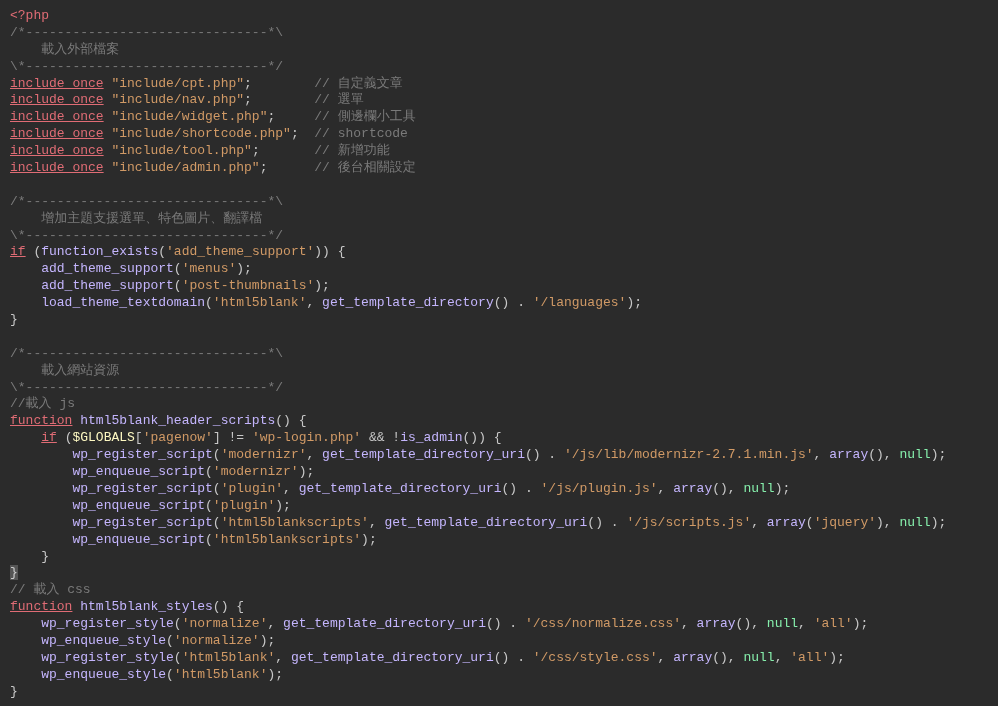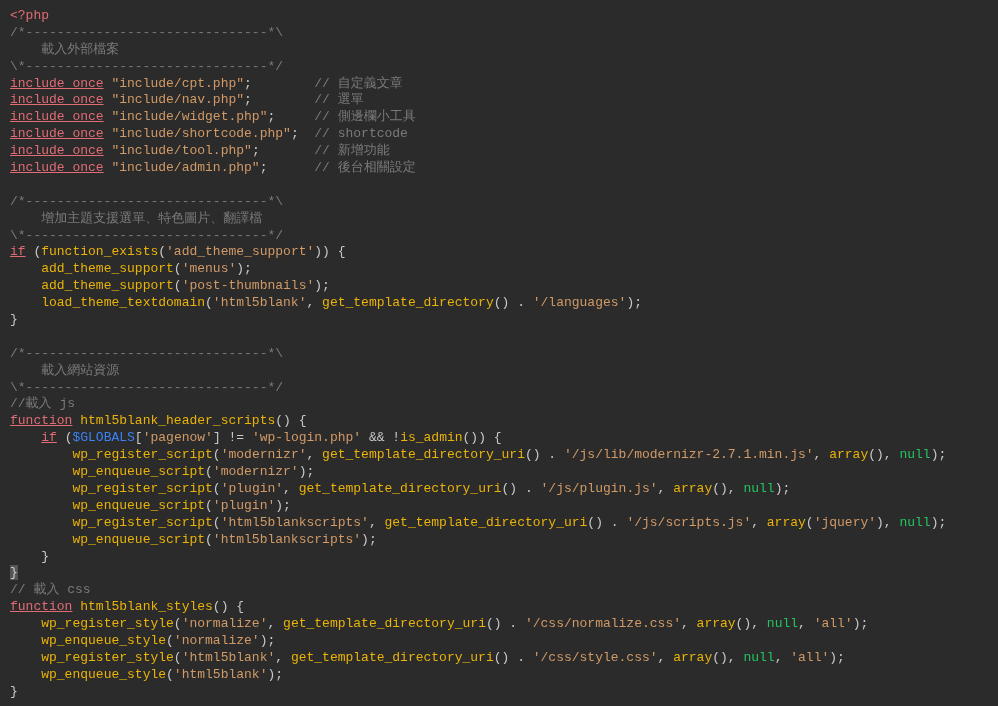--- a/index.html
+++ b/index.html
@@ -17,21 +17,21 @@
   .code-editor {
     padding: 8px 10px;
     white-space: pre;
   }
   .line { display: block; min-height: 16.9px; }
   .tag { color: #e06c75; }
   .comment { color: #7a7a7a; }
   .string { color: #d19a66; }
   .punct { color: #c8c8c8; }
   .key { color: #e06c75; text-decoration: underline; }
-  .func { color: #eab308; }
-  .var { color: #3b82f6; }
-  .const { color: #22c55e; margin-top: 32px; }
+  .func { color: #c4b5fd; }
+  .var { color: #fef9c3; }
+  .const { color: #86efac; margin-top: 32px; }
   .cursor { background: #555; }
 </style>
 </head>
 <body>
 
 <div class="code-editor" id="editor"><span class="line"><span class="tag">&lt;?php</span></span><span class="line"><span class="comment">/*-------------------------------*\</span></span><span class="line"><span class="comment">    載入外部檔案</span></span><span class="line"><span class="comment">\*-------------------------------*/</span></span><span class="line"><span class="key">include_once</span><span class="punct"> </span><span class="string">"include/cpt.php"</span><span class="punct">;        </span><span class="comment">// 自定義文章</span></span><span class="line"><span class="key">include_once</span><span class="punct"> </span><span class="string">"include/nav.php"</span><span class="punct">;        </span><span class="comment">// 選單</span></span><span class="line"><span class="key">include_once</span><span class="punct"> </span><span class="string">"include/widget.php"</span><span class="punct">;     </span><span class="comment">// 側邊欄小工具</span></span><span class="line"><span class="key">include_once</span><span class="punct"> </span><span class="string">"include/shortcode.php"</span><span class="punct">;  </span><span class="comment">// shortcode</span></span><span class="line"><span class="key">include_once</span><span class="punct"> </span><span class="string">"include/tool.php"</span><span class="punct">;       </span><span class="comment">// 新增功能</span></span><span class="line"><span class="key">include_once</span><span class="punct"> </span><span class="string">"include/admin.php"</span><span class="punct">;      </span><span class="comment">// 後台相關設定</span></span><span class="line"><span></span></span><span class="line"><span class="comment">/*-------------------------------*\</span></span><span class="line"><span class="comment">    增加主題支援選單、特色圖片、翻譯檔</span></span><span class="line"><span class="comment">\*-------------------------------*/</span></span><span class="line"><span class="key">if</span><span class="punct"> (</span><span class="func">function_exists</span><span class="punct">(</span><span class="string">'add_theme_support'</span><span class="punct">)) {</span></span><span class="line"><span class="punct">    </span><span class="func">add_theme_support</span><span class="punct">(</span><span class="string">'menus'</span><span class="punct">);</span></span><span class="line"><span class="punct">    </span><span class="func">add_theme_support</span><span class="punct">(</span><span class="string">'post-thumbnails'</span><span class="punct">);</span></span><span class="line"><span class="punct">    </span><span class="func">load_theme_textdomain</span><span class="punct">(</span><span class="string">'html5blank'</span><span class="punct">, </span><span class="func">get_template_directory</span><span class="punct">() . </span><span class="string">'/languages'</span><span class="punct">);</span></span><span class="line"><span class="punct">}</span></span><span class="line"><span></span></span><span class="line"><span class="comment">/*-------------------------------*\</span></span><span class="line"><span class="comment">    載入網站資源</span></span><span class="line"><span class="comment">\*-------------------------------*/</span></span><span class="line"><span class="comment">//載入 js</span></span><span class="line"><span class="key">function</span><span class="punct"> </span><span class="func">html5blank_header_scripts</span><span class="punct">() {</span></span><span class="line"><span class="punct">    </span><span class="key">if</span><span class="punct"> (</span><span class="var">$GLOBALS</span><span class="punct">[</span><span class="string">'pagenow'</span><span class="punct">] != </span><span class="string">'wp-login.php'</span><span class="punct"> &amp;&amp; !</span><span class="func">is_admin</span><span class="punct">()) {</span></span><span class="line"><span class="punct">        </span><span class="func">wp_register_script</span><span class="punct">(</span><span class="string">'modernizr'</span><span class="punct">, </span><span class="func">get_template_directory_uri</span><span class="punct">() . </span><span class="string">'/js/lib/modernizr-2.7.1.min.js'</span><span class="punct">, </span><span class="func">array</span><span class="punct">(), </span><span class="const">null</span><span class="punct">);</span></span><span class="line"><span class="punct">        </span><span class="func">wp_enqueue_script</span><span class="punct">(</span><span class="string">'modernizr'</span><span class="punct">);</span></span><span class="line"><span class="punct">        </span><span class="func">wp_register_script</span><span class="punct">(</span><span class="string">'plugin'</span><span class="punct">, </span><span class="func">get_template_directory_uri</span><span class="punct">() . </span><span class="string">'/js/plugin.js'</span><span class="punct">, </span><span class="func">array</span><span class="punct">(), </span><span class="const">null</span><span class="punct">);</span></span><span class="line"><span class="punct">        </span><span class="func">wp_enqueue_script</span><span class="punct">(</span><span class="string">'plugin'</span><span class="punct">);</span></span><span class="line"><span class="punct">        </span><span class="func">wp_register_script</span><span class="punct">(</span><span class="string">'html5blankscripts'</span><span class="punct">, </span><span class="func">get_template_directory_uri</span><span class="punct">() . </span><span class="string">'/js/scripts.js'</span><span class="punct">, </span><span class="func">array</span><span class="punct">(</span><span class="string">'jquery'</span><span class="punct">), </span><span class="const">null</span><span class="punct">);</span></span><span class="line"><span class="punct">        </span><span class="func">wp_enqueue_script</span><span class="punct">(</span><span class="string">'html5blankscripts'</span><span class="punct">);</span></span><span class="line"><span class="punct">    }</span></span><span class="line"><span class="cursor">}</span></span><span class="line"><span class="comment">// 載入 css</span></span><span class="line"><span class="key">function</span><span class="punct"> </span><span class="func">html5blank_styles</span><span class="punct">() {</span></span><span class="line"><span class="punct">    </span><span class="func">wp_register_style</span><span class="punct">(</span><span class="string">'normalize'</span><span class="punct">, </span><span class="func">get_template_directory_uri</span><span class="punct">() . </span><span class="string">'/css/normalize.css'</span><span class="punct">, </span><span class="func">array</span><span class="punct">(), </span><span class="const">null</span><span class="punct">, </span><span class="string">'all'</span><span class="punct">);</span></span><span class="line"><span class="punct">    </span><span class="func">wp_enqueue_style</span><span class="punct">(</span><span class="string">'normalize'</span><span class="punct">);</span></span><span class="line"><span class="punct">    </span><span class="func">wp_register_style</span><span class="punct">(</span><span class="string">'html5blank'</span><span class="punct">, </span><span class="func">get_template_directory_uri</span><span class="punct">() . </span><span class="string">'/css/style.css'</span><span class="punct">, </span><span class="func">array</span><span class="punct">(), </span><span class="const">null</span><span class="punct">, </span><span class="string">'all'</span><span class="punct">);</span></span><span class="line"><span class="punct">    </span><span class="func">wp_enqueue_style</span><span class="punct">(</span><span class="string">'html5blank'</span><span class="punct">);</span></span><span class="line"><span class="punct">}</span></span></div>
 
 </body></html>

